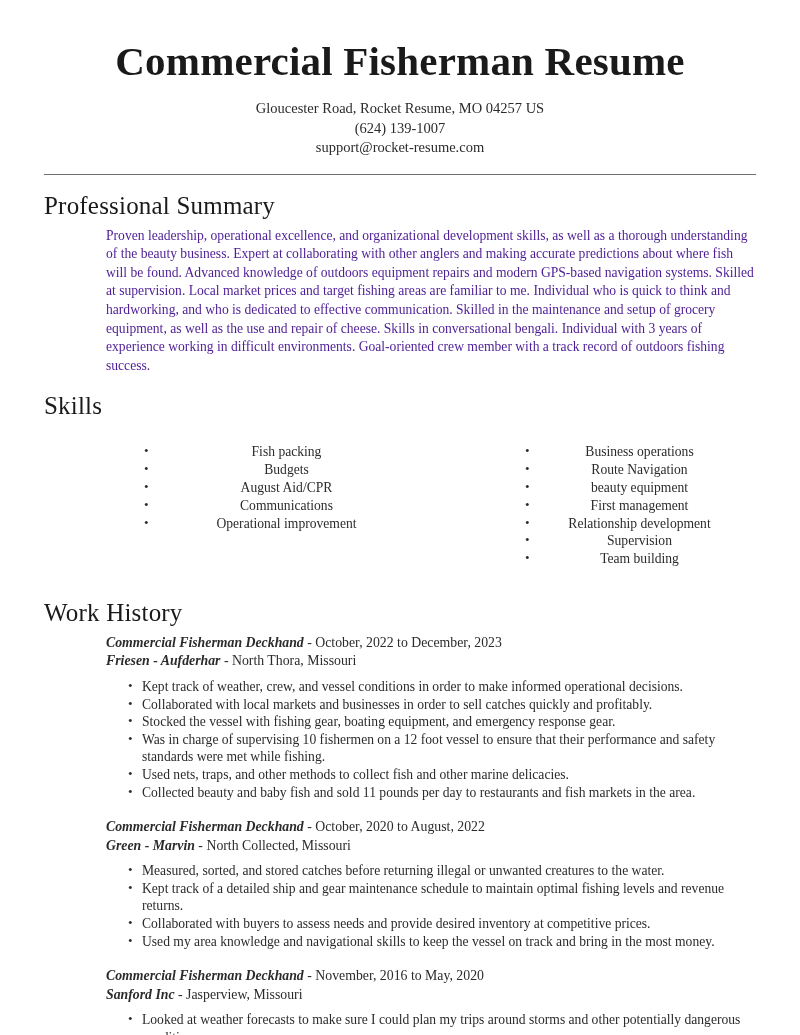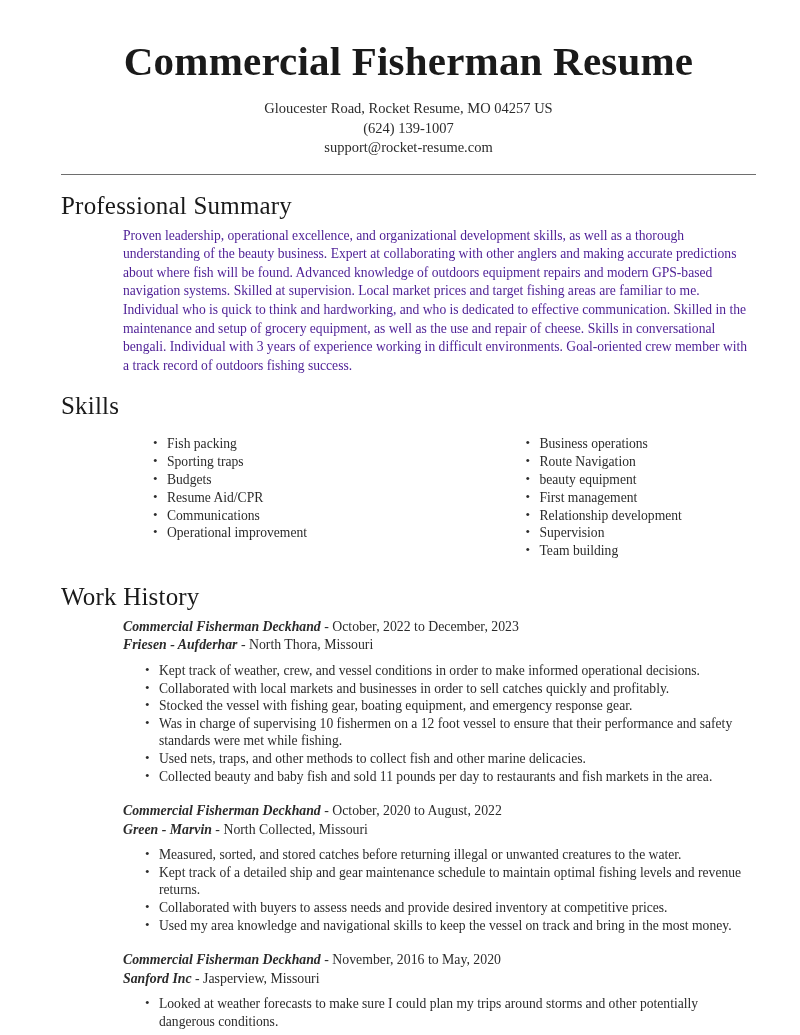--- a/index.html
+++ b/index.html
@@ -11,21 +11,20 @@
     font-family: "Liberation Serif", "DejaVu Serif", serif;
     color: #2b2b2b;
   }
   .page {
     position: relative;
     width: 800px;
     height: 1035px;
     overflow: hidden;
     background: #ffffff;
     box-sizing: border-box;
-    padding-left: 17px;
   }
   .inner {
     padding: 0 44px;
   }
 
   
   .resume-title {
     text-align: center;
     font-size: 41px;
     font-weight: 700;
@@ -81,23 +80,24 @@
     margin-top: 2px;
   }
   .skills-col {
     width: 50%;
     box-sizing: border-box;
   }
   .skills-col.right {
     padding-left: 56px;
   }
   ul.bullets {
-    margin: 8px;
+    margin: 16px;
     padding: 0 0 0 22px;
     list-style: none;
+    text-align: center;
   }
   ul.bullets > li {
     position: relative;
     font-size: 13.6px;
     line-height: 17.8px;
     color: #2b2b2b;
     padding-left: 14px;
     margin: 0;
   }
   ul.bullets > li::before {
@@ -174,23 +174,22 @@
         <p class="summary-text">Proven leadership, operational excellence, and organizational development skills, as well as a thorough understanding of the beauty business. Expert at collaborating with other anglers and making accurate predictions about where fish will be found. Advanced knowledge of outdoors equipment repairs and modern GPS-based navigation systems. Skilled at supervision. Local market prices and target fishing areas are familiar to me. Individual who is quick to think and hardworking, and who is dedicated to effective communication. Skilled in the maintenance and setup of grocery equipment, as well as the use and repair of cheese. Skills in conversational bengali. Individual with 3 years of experience working in difficult environments. Goal-oriented crew member with a track record of outdoors fishing success.</p>
       </div>
     </div>
 
     <div class="section">
       <h2 class="section-title">Skills</h2>
       <div class="skills-columns">
         <div class="skills-col left">
           <ul class="bullets" id="skills-left">
               <li>Fish packing</li>
-              <li>Sporting traps</li>
               <li>Budgets</li>
-              <li>Resume Aid/CPR</li>
+              <li>August Aid/CPR</li>
               <li>Communications</li>
               <li>Operational improvement</li>
             </ul>
         </div>
         <div class="skills-col right">
           <ul class="bullets" id="skills-right">
               <li>Business operations</li>
               <li>Route Navigation</li>
               <li>beauty equipment</li>
               <li>First management</li>

